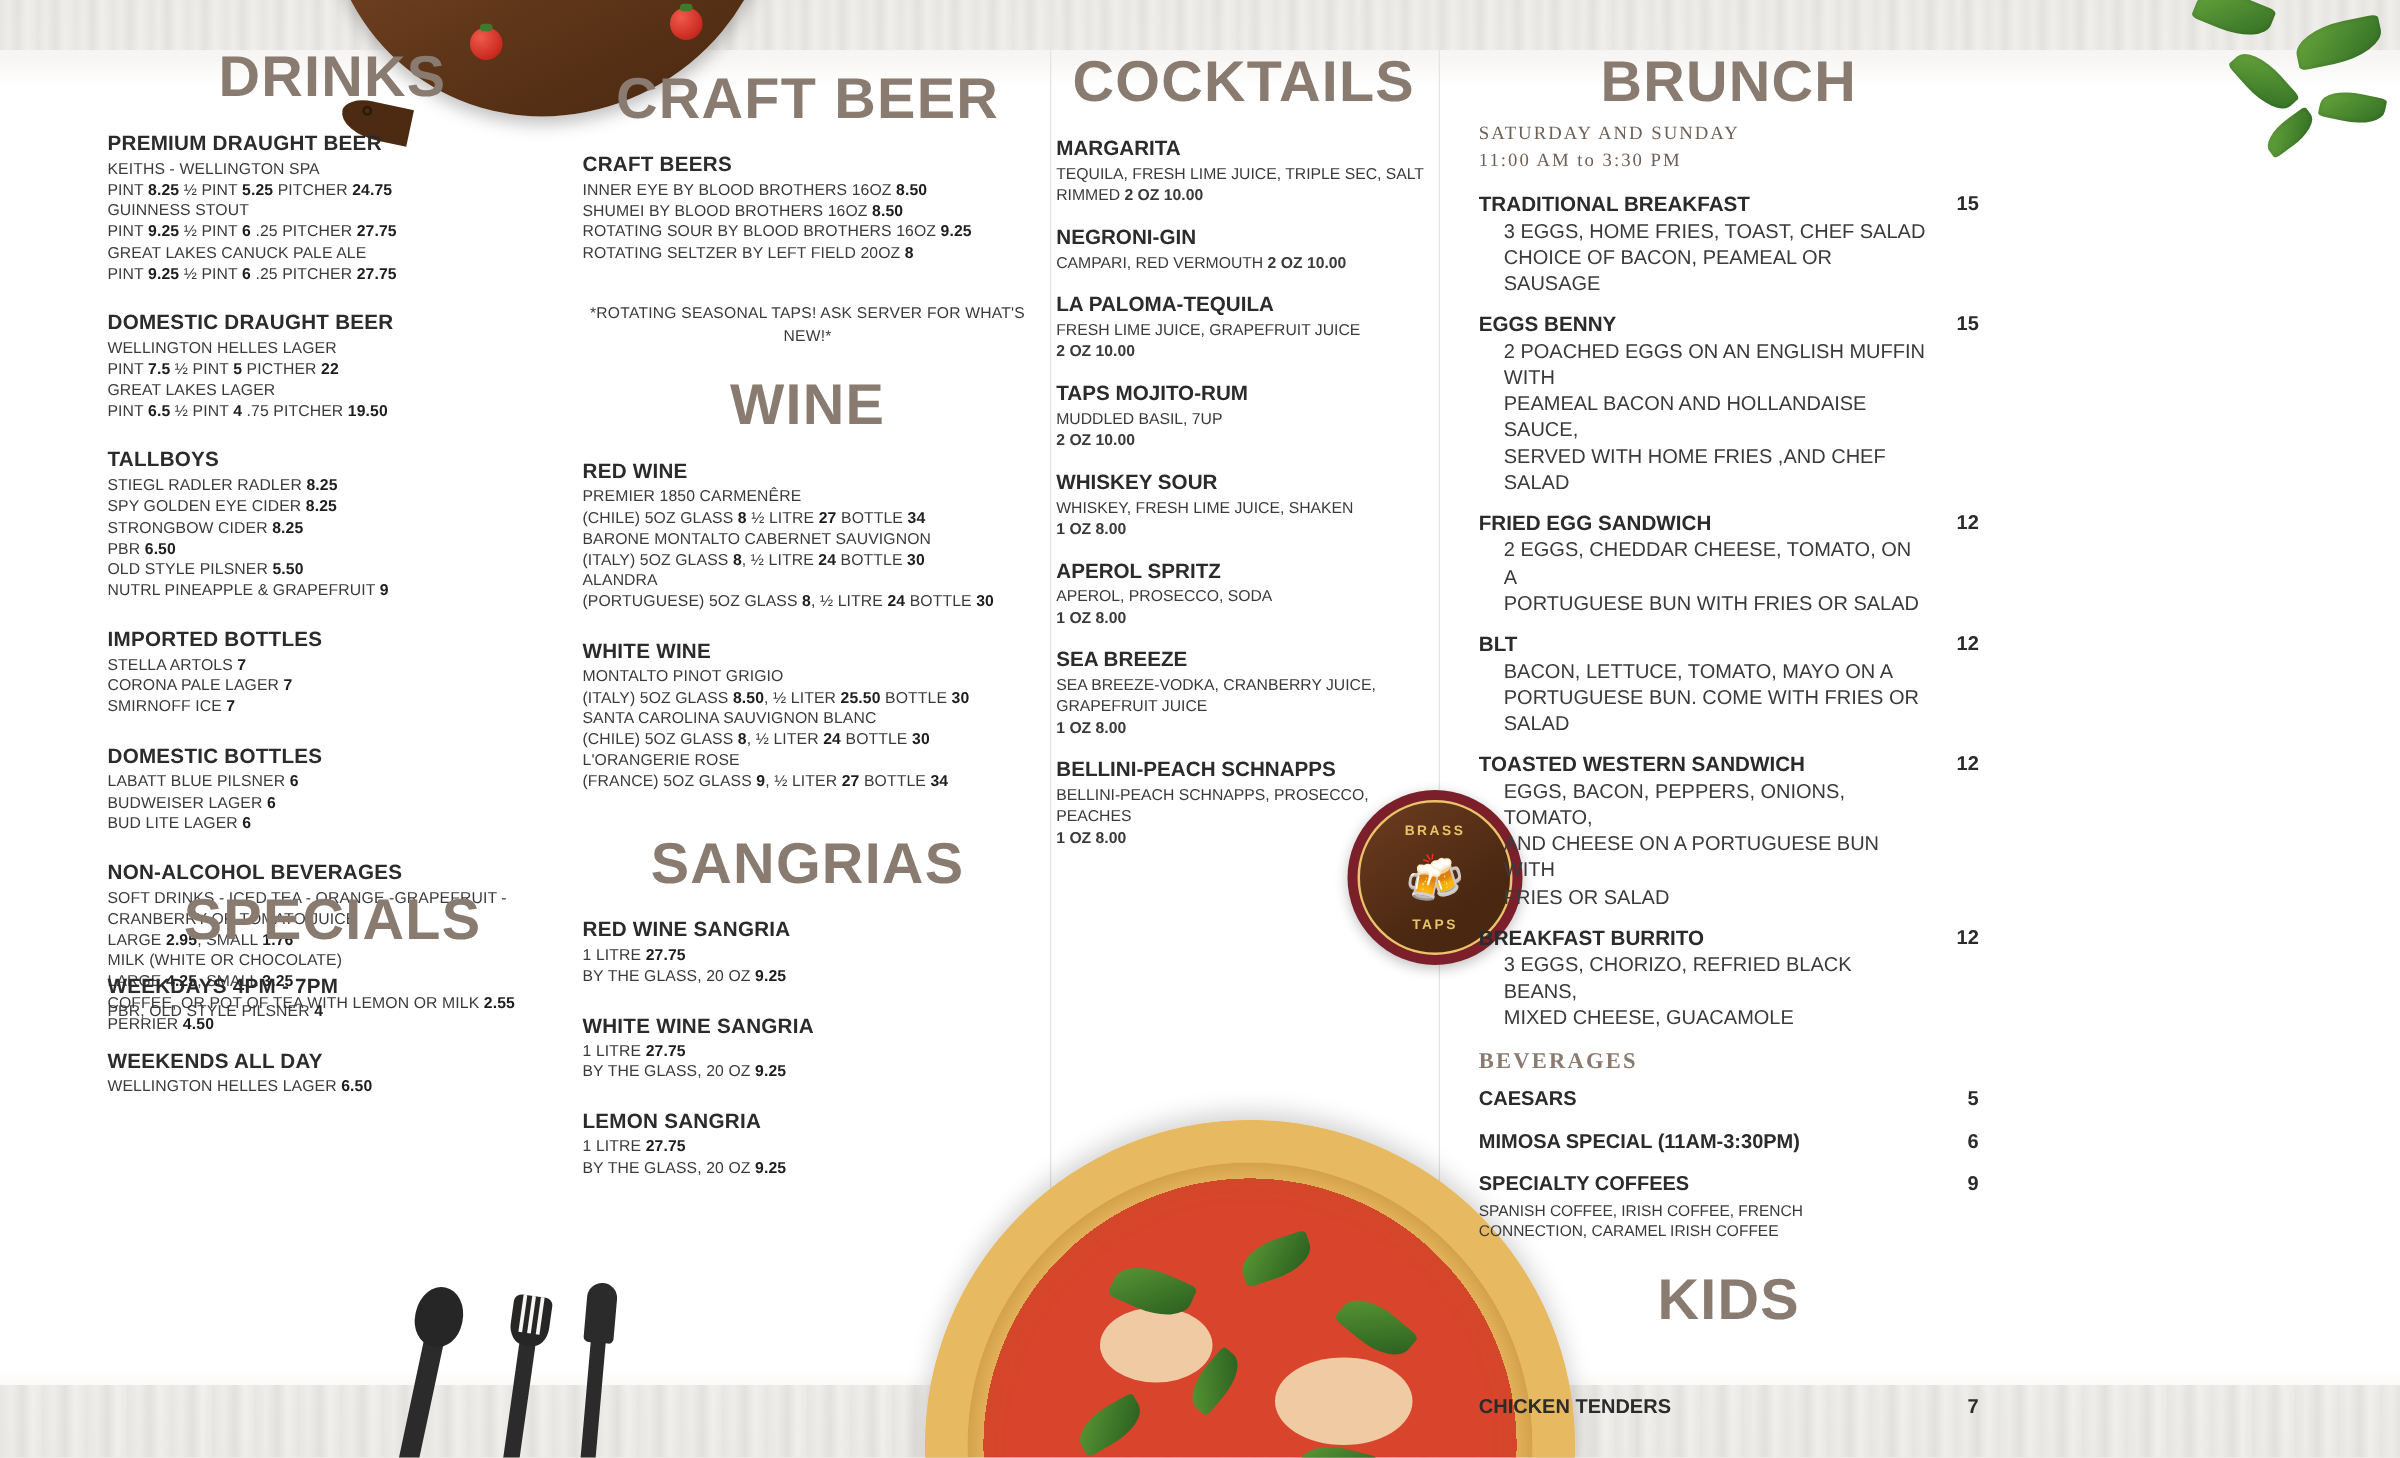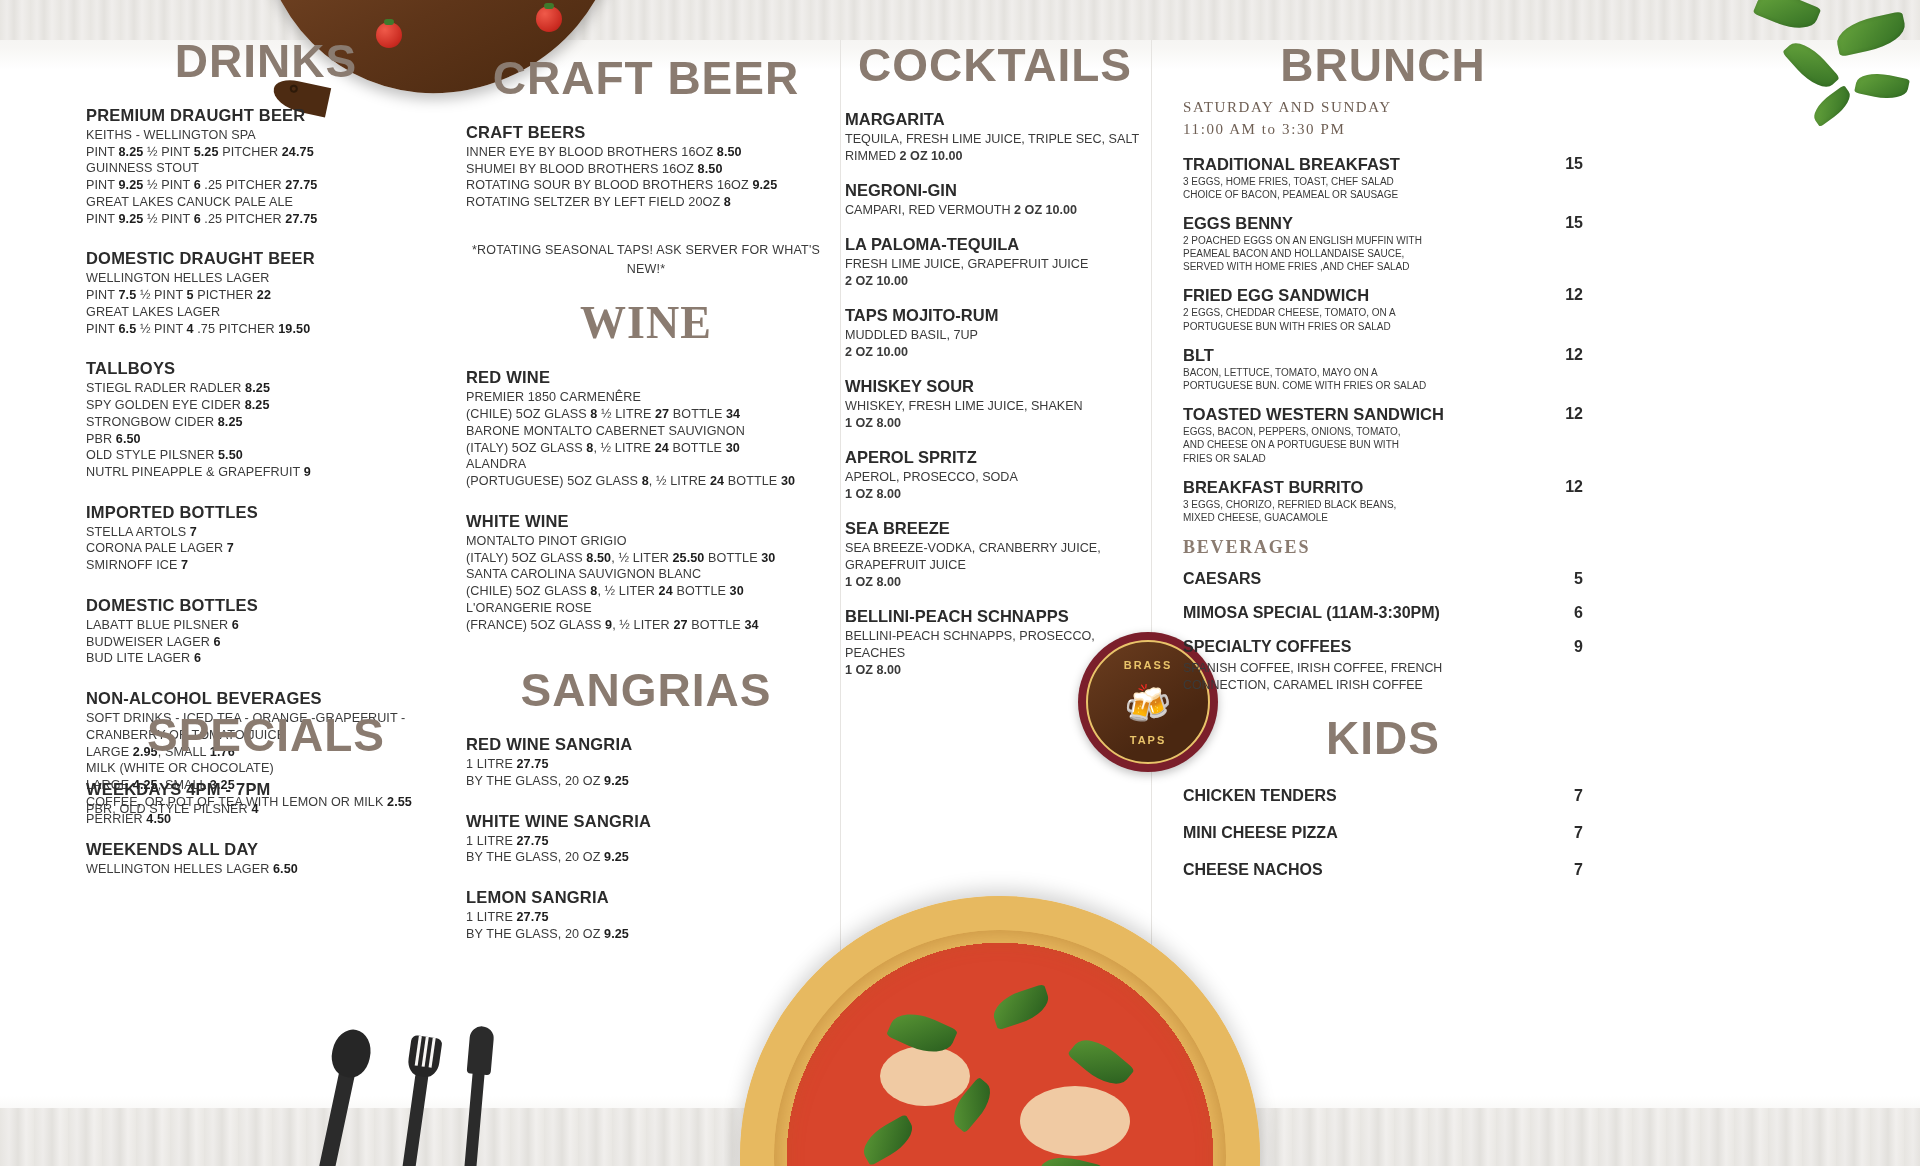--- a/index.html
+++ b/index.html
@@ -158,33 +158,33 @@
 
   
   .brunch-sub {
     font-family:"Liberation Serif", serif;
     font-size:15px; color:#6f5f54; letter-spacing:1.6px; line-height:1.45;
     margin-top:9px; margin-bottom:14px;
   }
   .item { display:flex; margin-bottom:13px; }
   .item .body { flex:1; padding-right:14px; }
   .item .nm { font-size:16.5px; font-weight:bold; color:#2b2b2b; }
-  .item .ds { font-size:10px; color:#3a3a3a; line-height:1.32; margin-top:1px; }
+  .item .ds { font-size:16px; color:#3a3a3a; line-height:1.32; margin-top:1px;margin-left:20px; }
   .item .pr { font-size:16px; font-weight:bold; color:#2b2b2b; width:26px; text-align:right; }
   .bev-head {
     font-family:Liberation Serif, serif;
     font-size:18px; letter-spacing:1.8px; color:#8a7b70; font-weight:bold;
     margin:6px 0 12px 0;
   }
   .bev-row { display:flex; align-items:baseline; margin-bottom:16px; }
   .bev-row .nm { flex:1; font-size:16px; font-weight:bold; color:#2b2b2b; }
   .bev-row .pr { font-size:16px; font-weight:bold; color:#2b2b2b; }
   .bev-sub { font-size:12.4px; color:#3a3a3a; line-height:1.32; margin:-12px 0 14px 0; }
   .kids-row { display:flex; align-items:baseline; margin-bottom:19px; }
-  .kids-row .nm { flex:1; font-size:16px; font-weight:bold; color:#2b2b2b; }
+  .kids-row .nm { flex:1; font-size:16px; font-weight:bold; color:#2b2b2b;margin-top:29px; }
   .kids-row .pr { font-size:16px; font-weight:bold; color:#2b2b2b; }
 </style>
 </head>
 <body>
 
 <div class="bg"></div>
 <div class="vline" style="left:840px"></div>
 <div class="vline" style="left:1151px"></div>
 
 <div class="board">
@@ -307,21 +307,21 @@
   <div id="craft-groups">
       <div class="grp">
         <div class="grp-title">CRAFT BEERS</div>
         <div class="line">INNER EYE BY BLOOD BROTHERS 16OZ <b>8.50</b></div>
         <div class="line">SHUMEI BY BLOOD BROTHERS 16OZ <b>8.50</b></div>
         <div class="line">ROTATING SOUR BY BLOOD BROTHERS 16OZ <b>9.25</b></div>
         <div class="line">ROTATING SELTZER BY LEFT FIELD 20OZ <b>8</b></div>
       </div>
     </div>
   <div class="note">*ROTATING SEASONAL TAPS! ASK SERVER FOR WHAT'S NEW!*</div>
-  <div class="sect-title" style="margin-top:22px;font-family:Liberation Serif, serif;">WINE</div>
+  <div class="sect-title" style="margin-top:22px;">WINE</div>
   <div id="wine-groups">
       <div class="grp">
         <div class="grp-title">RED WINE</div>
         <div class="line">PREMIER 1850 CARMENÊRE</div>
         <div class="line">(CHILE) 5OZ GLASS <b>8</b> ½ LITRE <b>27</b> BOTTLE <b>34</b></div>
         <div class="line">BARONE MONTALTO CABERNET SAUVIGNON</div>
         <div class="line">(ITALY) 5OZ GLASS <b>8</b>, ½ LITRE <b>24</b> BOTTLE <b>30</b></div>
         <div class="line">ALANDRA</div>
         <div class="line">(PORTUGUESE) 5OZ GLASS <b>8</b>, ½ LITRE <b>24</b> BOTTLE <b>30</b></div>
       </div>

